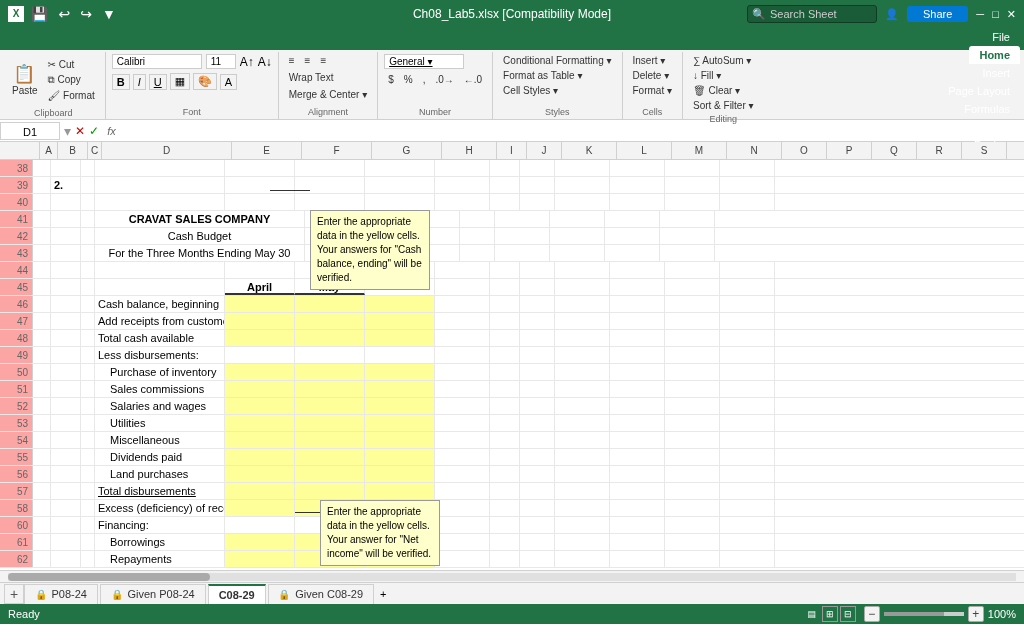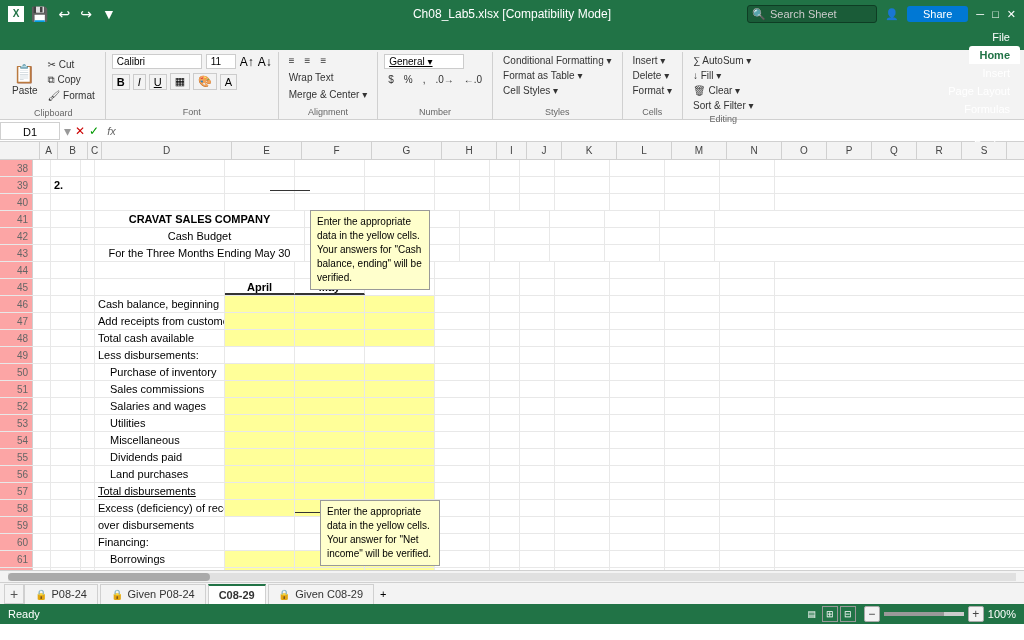--- a/index.html
+++ b/index.html
@@ -876,37 +876,20 @@
         <div class="cell w-g yellow"></div>
         <div class="cell w-h"></div>
         <div class="cell w-i"></div>
         <div class="cell w-j"></div>
         <div class="cell w-k"></div>
         <div class="cell w-l"></div>
         <div class="cell w-m"></div>
         <div class="cell w-n"></div>
       </div>
 
-      <div class="grid-row">
-        <div class="row-num">59</div>
-        <div class="cell w-a"></div>
-        <div class="cell w-b"></div>
-        <div class="cell w-c"></div>
-        <div class="cell w-d">over disbursements</div>
-        <div class="cell w-e"></div>
-        <div class="cell w-f"></div>
-        <div class="cell w-g"></div>
-        <div class="cell w-h"></div>
-        <div class="cell w-i"></div>
-        <div class="cell w-j"></div>
-        <div class="cell w-k"></div>
-        <div class="cell w-l"></div>
-        <div class="cell w-m"></div>
-        <div class="cell w-n"></div>
-      </div>
 
       <div class="grid-row">
         <div class="row-num">60</div>
         <div class="cell w-a"></div>
         <div class="cell w-b"></div>
         <div class="cell w-c"></div>
         <div class="cell w-d">Financing:</div>
         <div class="cell w-e"></div>
         <div class="cell w-f"></div>
         <div class="cell w-g"></div>

